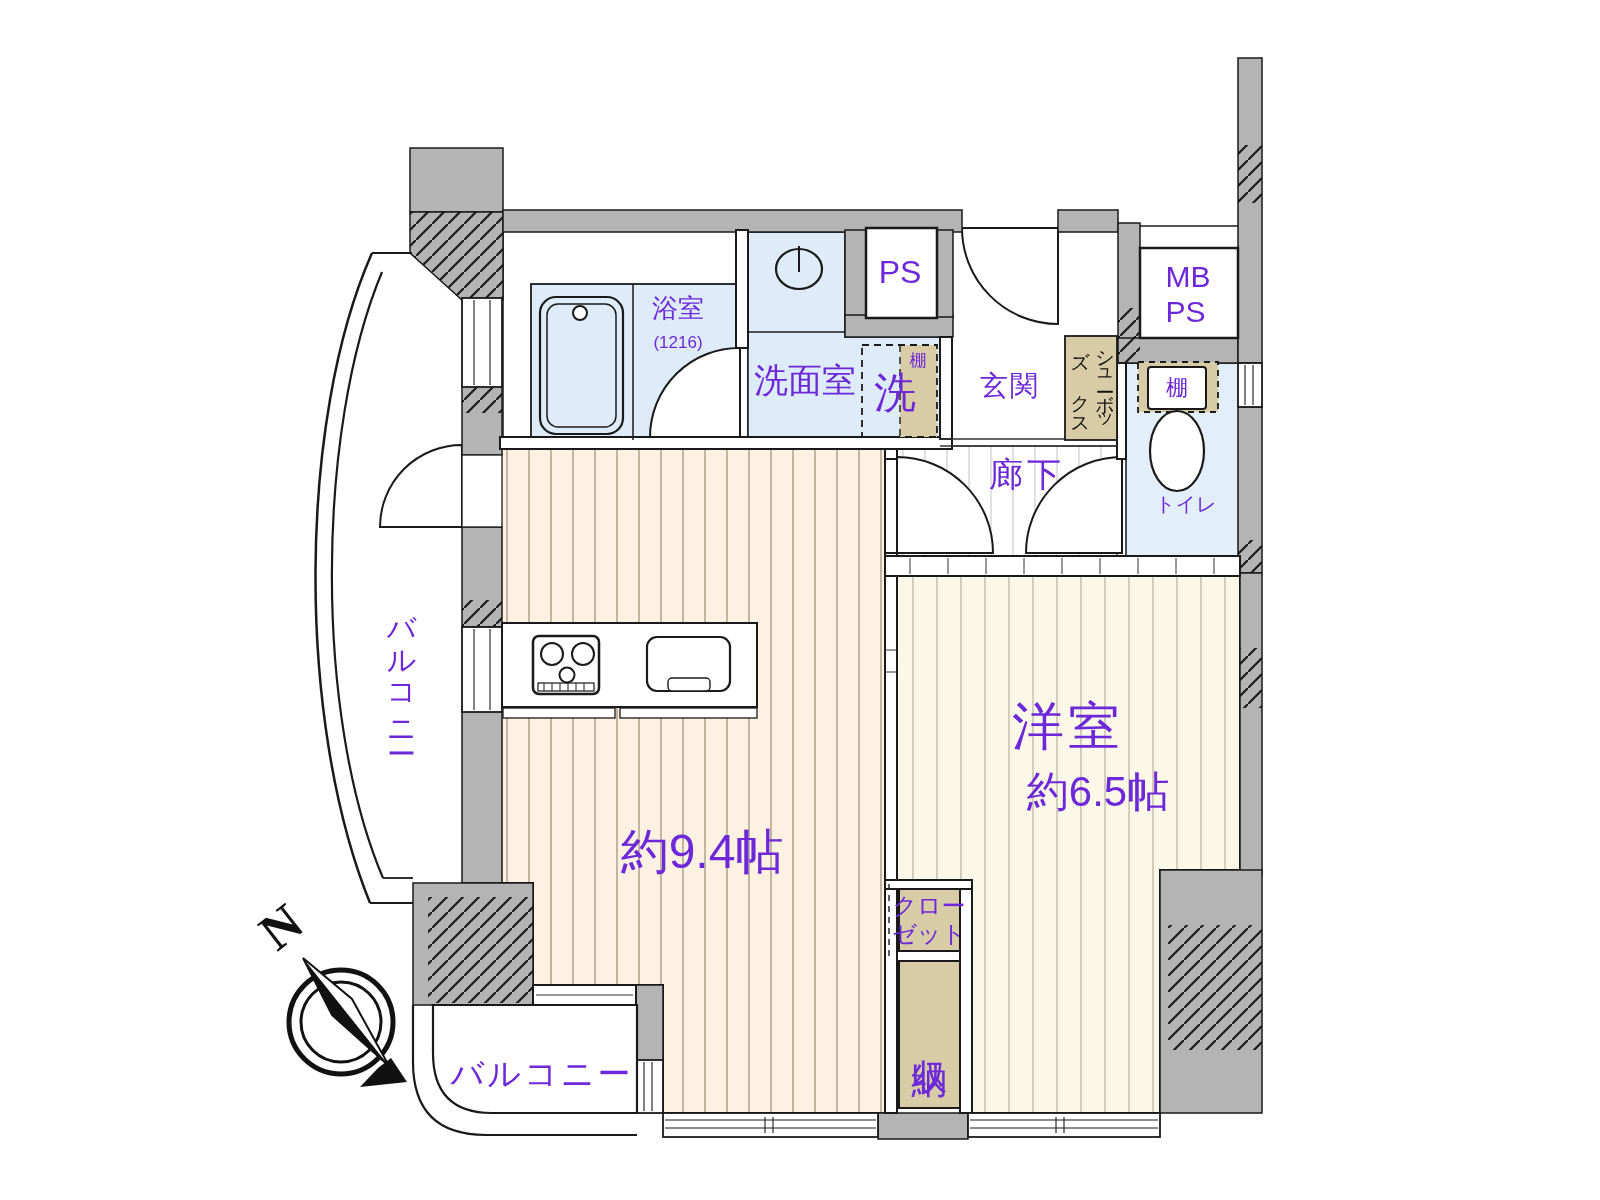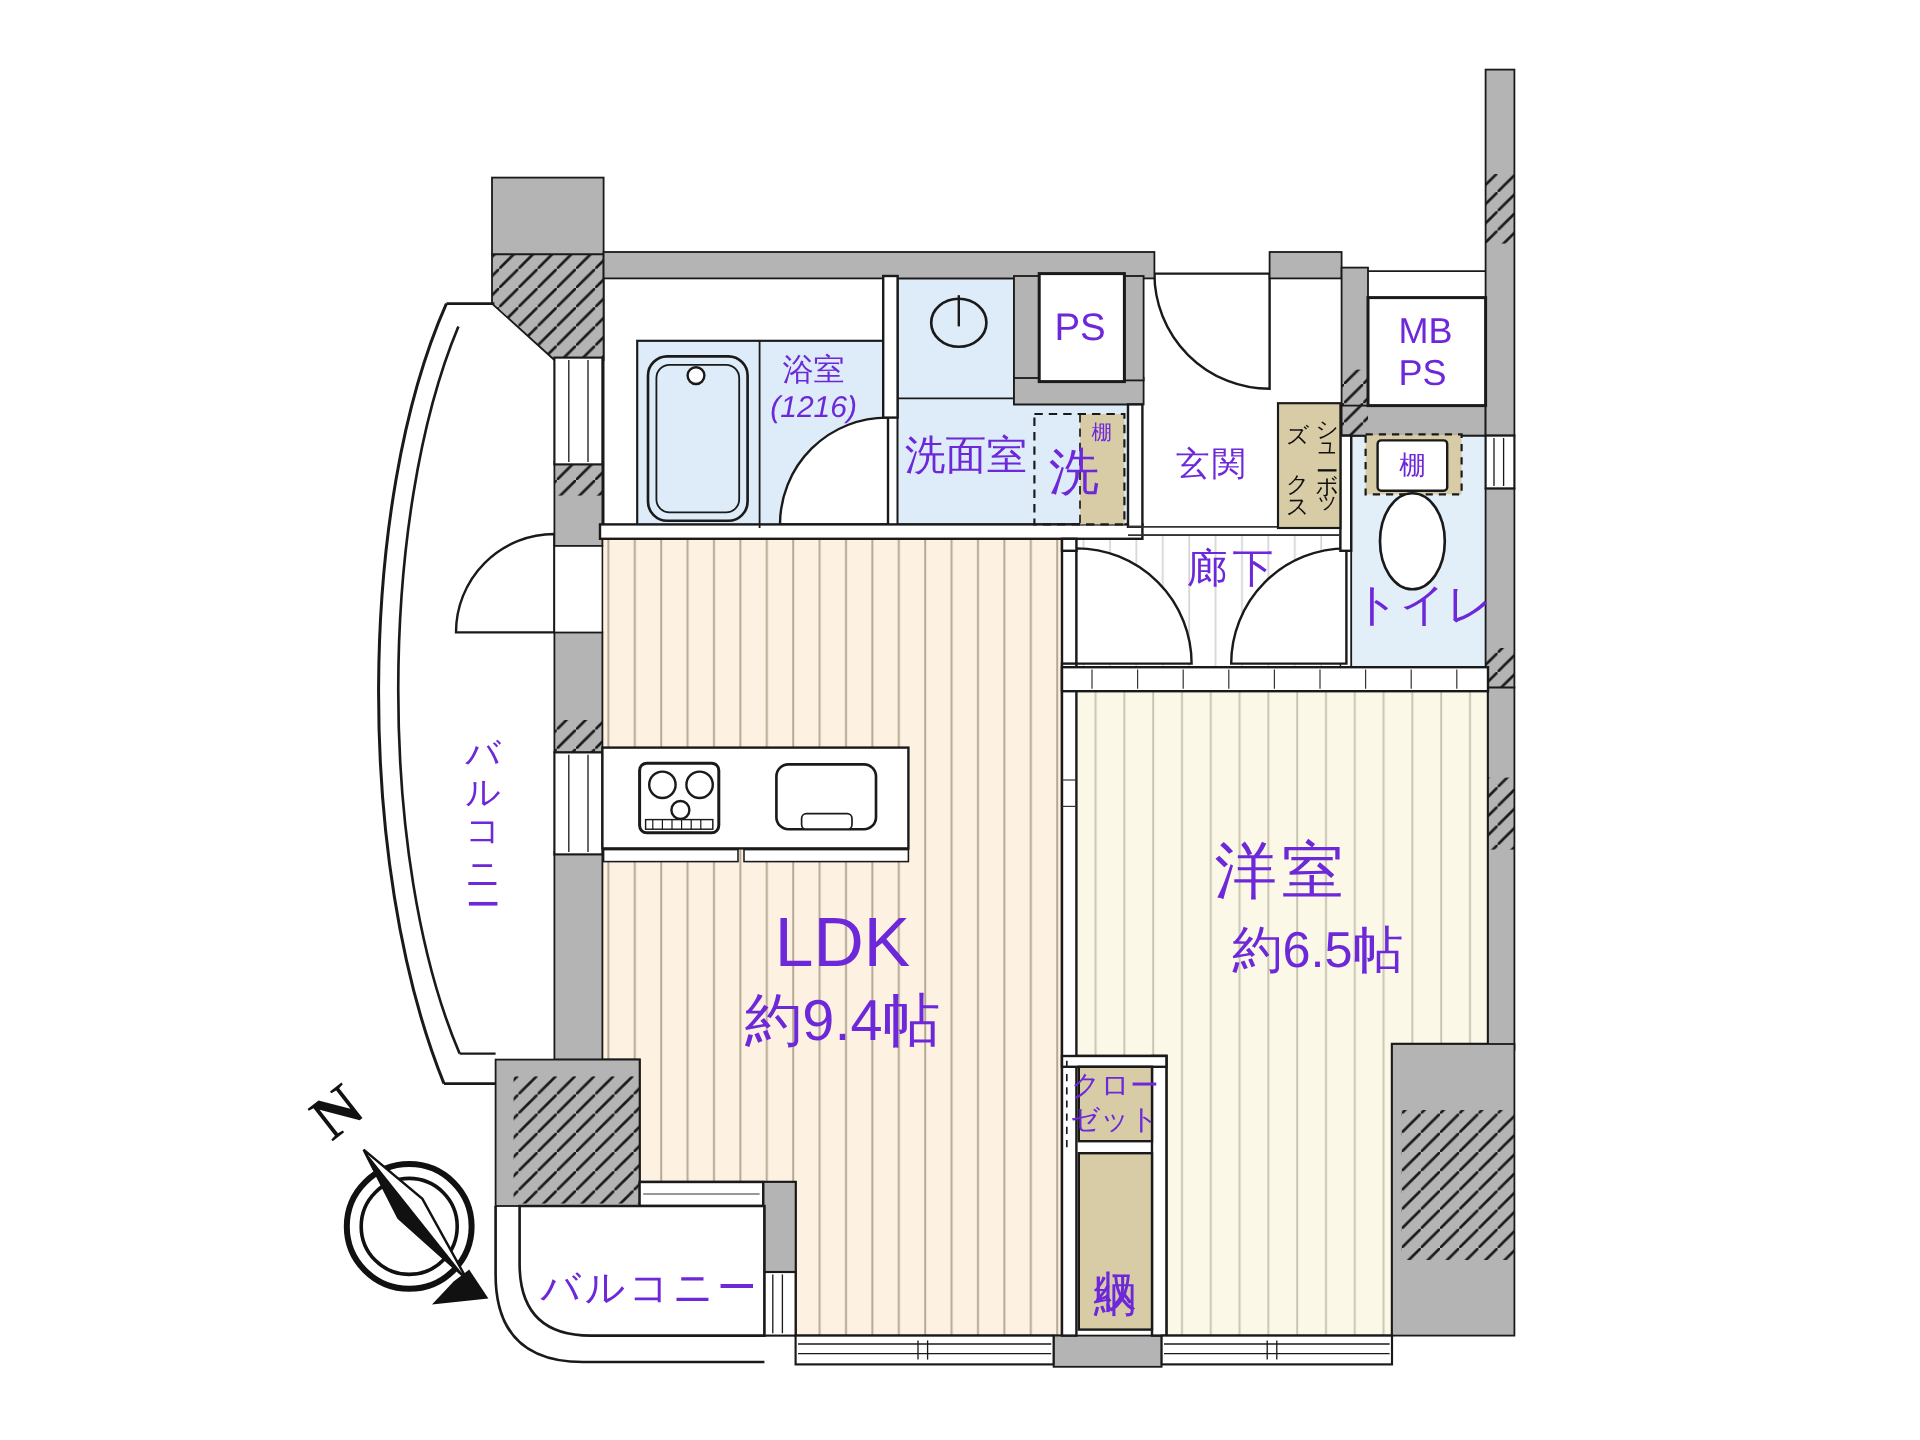--- a/index.html
+++ b/index.html
@@ -210,39 +210,38 @@
     <circle cx="341" cy="1022" r="52" fill="none" stroke="#111" stroke-width="5"></circle>
     <circle cx="341" cy="1022" r="40" fill="none" stroke="#111" stroke-width="3"></circle>
     <polygon points="303,958 352,999 389,1066 332,1015" fill="#ffffff" stroke="#111" stroke-width="2"></polygon>
     <polygon points="303,958 332,1015 389,1066" fill="#111"></polygon>
     <polygon points="391,1058 407,1082 360,1087 378,1068" fill="#111"></polygon>
   </g>
 </svg>
 
 <div class="lbl" style="left:678px;top:324px;font-size:26px;">
   <span>浴室</span><br>
-  <span style="font-size:25px;font-style:italic;">(1216)</span>
+  <span style="font-size:17px;">(1216)</span>
 </div>
 <div class="lbl" style="left:805px;top:380px;font-size:34px;">洗面室</div>
 <div class="lbl" style="left:895px;top:393px;font-size:42px;">洗</div>
 <div class="lbl" style="left:918px;top:361px;font-size:17px;">棚</div>
 <div class="lbl" style="left:900px;top:273px;font-size:32px;">PS</div>
 <div class="lbl" style="left:1010px;top:386px;font-size:28px;letter-spacing:2px;">玄関</div>
 <div class="shoebox-lbl" style="left:1065px;top:338px;width:52px;height:102px;font-size:19px;">
   <div>シューズ</div>
   <div>ボックス</div>
 </div>
 <div class="lbl" style="left:1188px;top:294px;font-size:30px;text-align:left;">
   <span>MB</span><br>
   <span>PS</span>
 </div>
 <div class="lbl" style="left:1177px;top:388px;font-size:22px;">棚</div>
-<div class="lbl" style="left:1186px;top:505px;font-size:38px;">トイレ</div>
+<div class="lbl" style="left:1186px;top:505px;font-size:20px;">トイレ</div>
 <div class="lbl" style="left:1027px;top:474px;font-size:34px;letter-spacing:4px;">廊下</div>
-<div class="lbl" style="left:702px;top:786px;font-size:58px;">LDK</div>
 <div class="lbl" style="left:702px;top:852px;font-size:48px;">約9.4帖</div>
 <div class="lbl" style="left:1068px;top:727px;font-size:52px;letter-spacing:4px;">洋室</div>
 <div class="lbl" style="left:1066px;top:792px;font-size:42px;margin-left:32px;">約6.5帖</div>
 <div class="lbl" style="left:929px;top:920px;font-size:24px;">
   <span>クロー</span><br>
   <span>ゼット</span>
 </div>
 <div class="lbl vert" style="left:929px;top:1035px;font-size:36px;letter-spacing:5px;">収納</div>
 <div class="lbl vert" style="left:402px;top:668px;font-size:29px;letter-spacing:3px;">バルコニー</div>
 <div class="lbl" style="left:542px;top:1074px;font-size:33px;letter-spacing:3px;">バルコニー</div>

